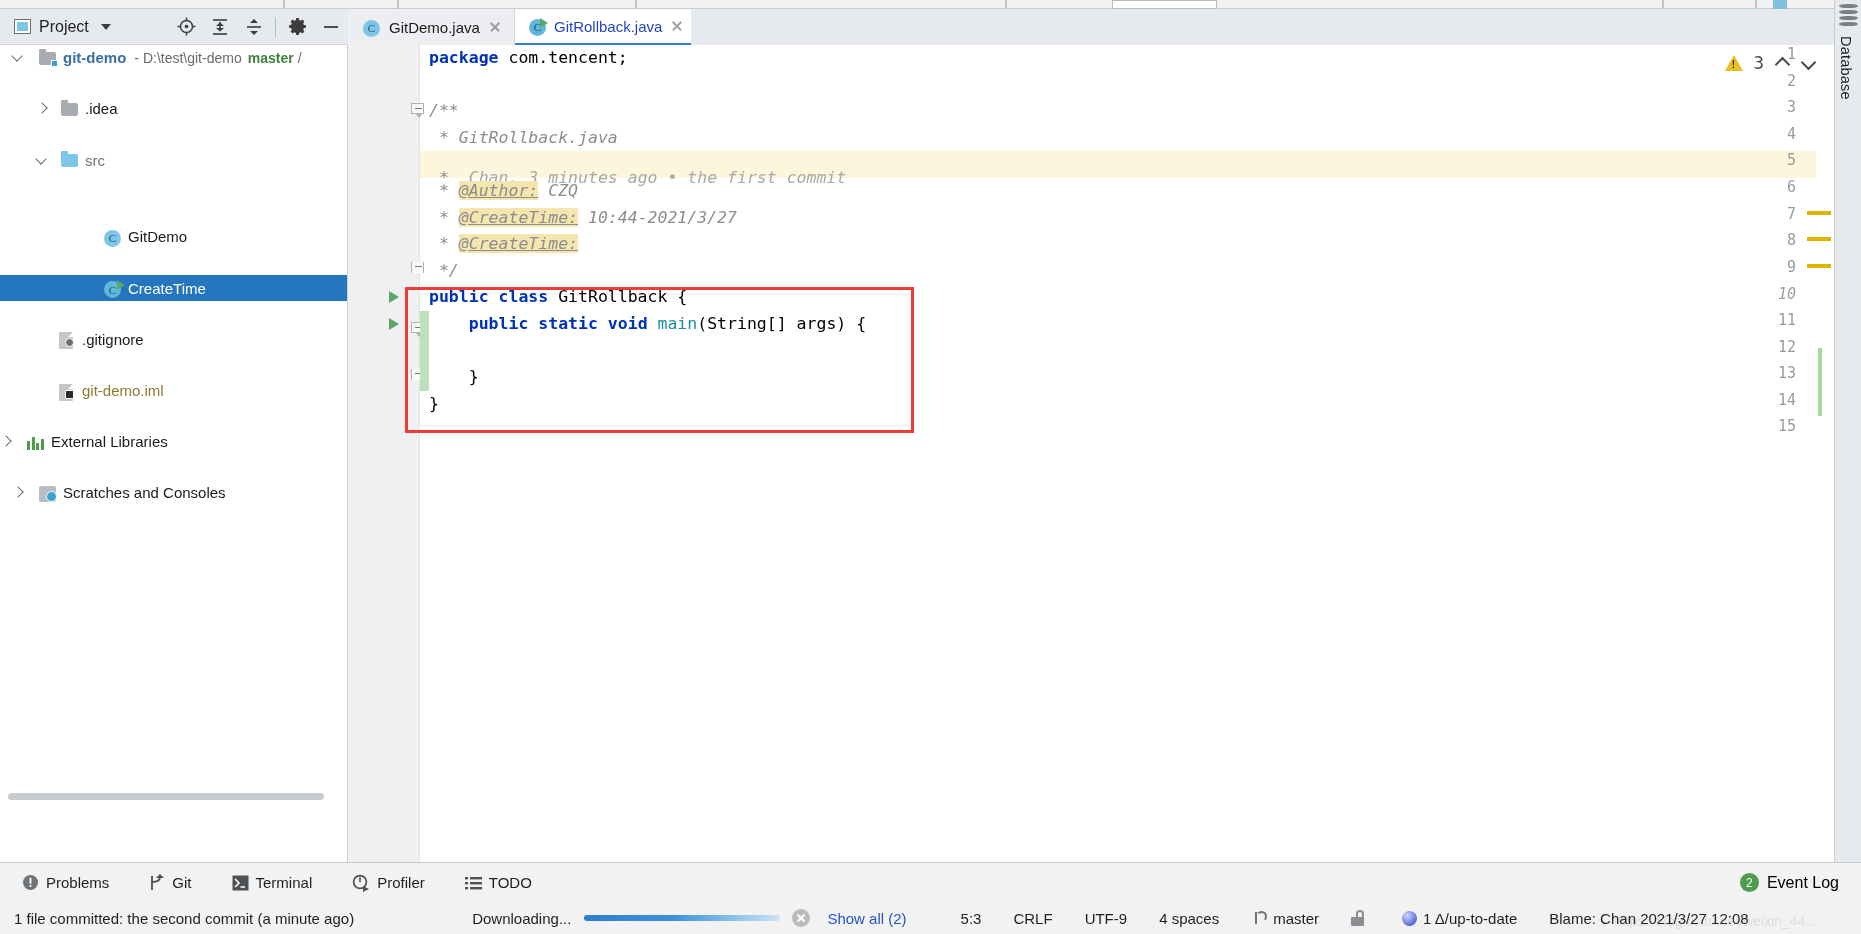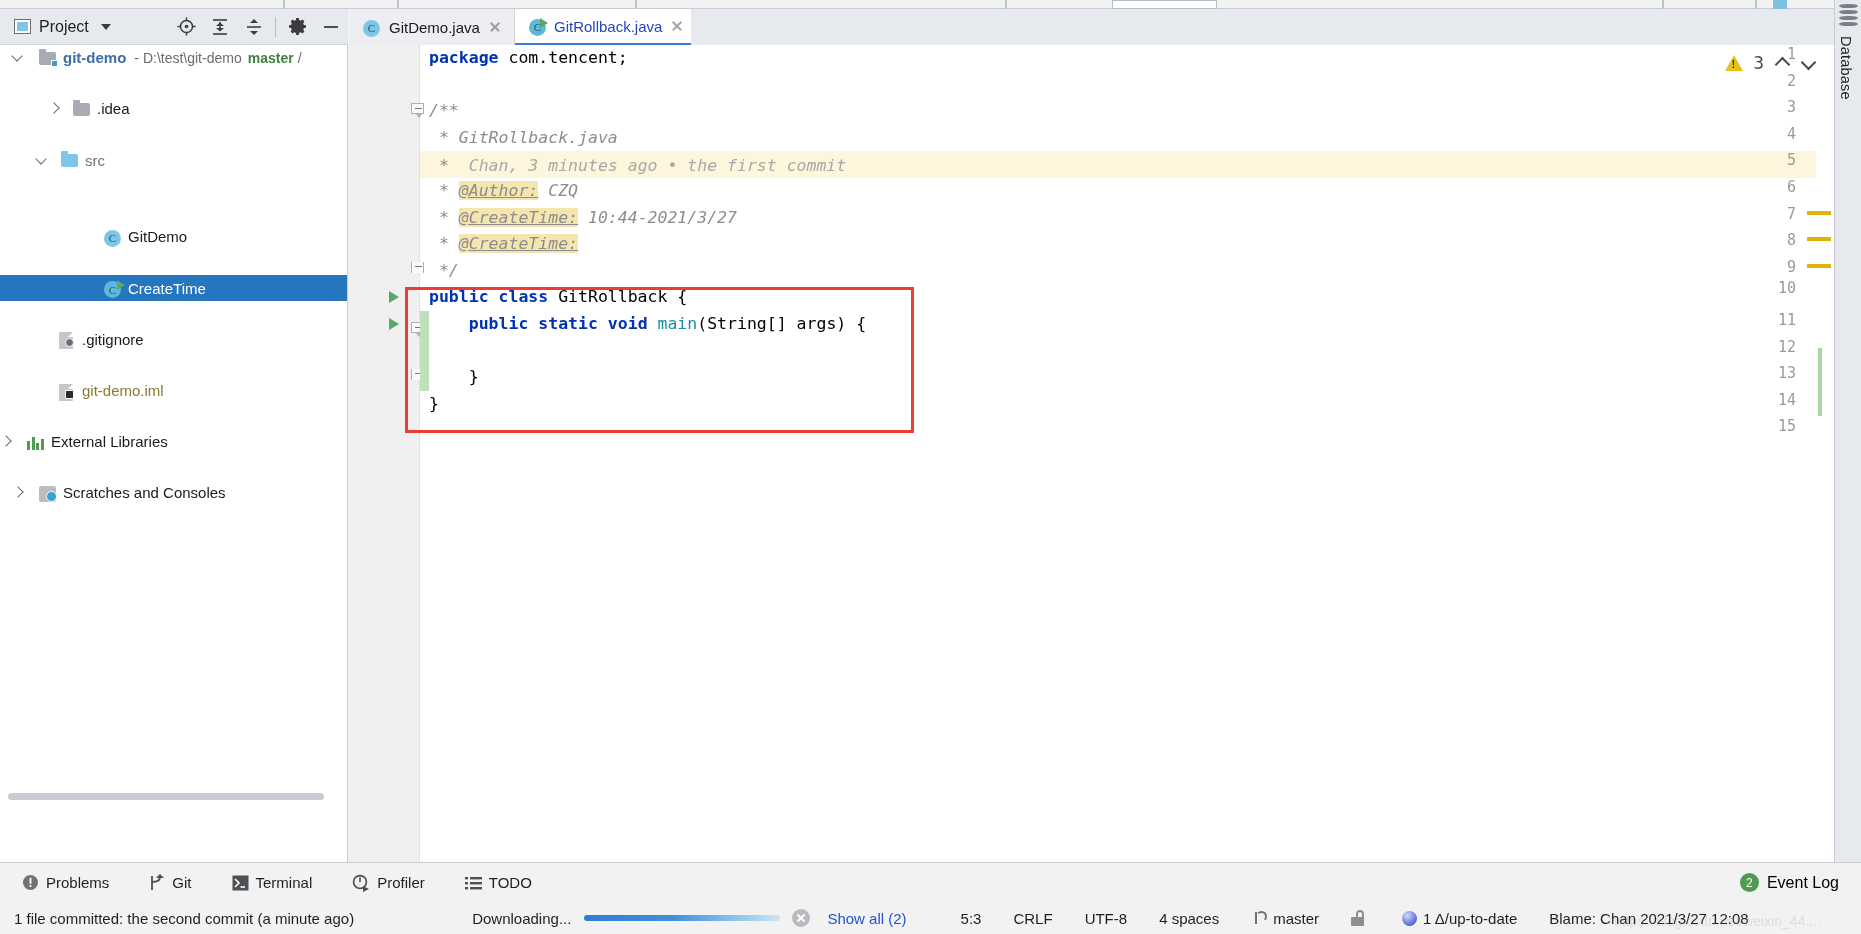--- a/index.html
+++ b/index.html
@@ -258,21 +258,21 @@
       <span class="ficon" style="margin-left:14px;">
         <span class="folder"></span>
           <span class="badge-sq"></span>
       </span>
       <span class="tname bold">git-demo</span>
       <span class="tpath">- D:\test\git-demo</span>
       <span class="tbranch">master</span>
       <span class="tslash">/</span>
     </div>
 
-    <div class="tree-row" style="padding-left:48px;top:25.6px;">
+    <div class="tree-row" style="padding-left:36px;top:25.6px;">
       <span class="arrow"></span>
       <span class="ficon" style="margin-left:12px;">
           <span class="folder"></span>
         </span>
       <span class="tname">.idea</span>
     </div>
 
     <div class="tree-row" style="padding-left:36px;top:51.2px;">
       <span class="arrow open"></span>
       <span class="ficon" style="margin-left:12px;">
@@ -364,21 +364,21 @@
 
     <div class="lineno" style="top:0.0px;">1</div>
     <div class="lineno" style="top:26.6px;">2</div>
     <div class="lineno" style="top:53.2px;">3</div>
     <div class="lineno" style="top:79.8px;">4</div>
     <div class="lineno" style="top:106.4px;">5</div>
     <div class="lineno" style="top:133.0px;">6</div>
     <div class="lineno" style="top:159.6px;">7</div>
     <div class="lineno" style="top:186.2px;">8</div>
     <div class="lineno" style="top:212.8px;">9</div>
-    <div class="lineno" style="top:234px;">10</div>
+    <div class="lineno" style="top:240px;font-style:italic;">10</div>
     <div class="lineno" style="top:266.0px;">11</div>
     <div class="lineno" style="top:292.6px;">12</div>
     <div class="lineno" style="top:319.2px;">13</div>
     <div class="lineno" style="top:345.8px;">14</div>
     <div class="lineno" style="top:372.4px;">15</div>
 
     <div class="run-gutter" style="top:246px;"></div>
     <div class="run-gutter" style="top:272.6px;"></div>
 
     <div class="fold" style="top:58px;">
@@ -396,21 +396,21 @@
       <span class="fbox" style="border-top:none;"></span>
     </div>
 
     <div class="changebar" style="top:266px;height:80px;"></div>
 
     <div class="codearea">
       <div class="cline" style="top:0.0px;"><span class="kw">package </span><span class="plain">com.tencent;</span></div>
       <div class="cline" style="top:26.6px;"></div>
       <div class="cline" style="top:53.2px;"><span class="cmt">/**</span></div>
       <div class="cline" style="top:79.8px;"><span class="cmt"> * GitRollback.java</span></div>
-      <div class="cline" style="top:108px;"><span class="cmt"> *  </span><span class="cmt-blame">Chan, 3 minutes ago • the first commit</span></div>
+      <div class="cline" style="top:120px;"><span class="cmt"> *  </span><span class="cmt-blame">Chan, 3 minutes ago • the first commit</span></div>
       <div class="cline" style="top:133.0px;"><span class="cmt"> * </span><span class="cmt-ann">@Author:</span><span class="cmt"> CZQ</span></div>
       <div class="cline" style="top:159.6px;"><span class="cmt"> * </span><span class="cmt-ann">@CreateTime:</span><span class="cmt"> 10:44-2021/3/27</span></div>
       <div class="cline" style="top:186.2px;"><span class="cmt"> * </span><span class="cmt-ann">@CreateTime:</span></div>
       <div class="cline" style="top:212.8px;"><span class="cmt"> */</span></div>
       <div class="cline" style="top:239.4px;"><span class="kw">public class </span><span class="plain">GitRollback {</span></div>
       <div class="cline" style="top:266.0px;"><span class="plain">    </span><span class="kw">public static void </span><span class="type">main</span><span class="plain">(String[] args) {</span></div>
       <div class="cline" style="top:292.6px;"></div>
       <div class="cline" style="top:319.2px;"><span class="plain">    }</span></div>
       <div class="cline" style="top:345.8px;"><span class="plain">}</span></div>
       <div class="cline" style="top:372.4px;"></div>
@@ -510,21 +510,21 @@
     <span class="sb-item" style="margin-left:100px;">Downloading...</span>
     <span class="sb-item" style="padding:0 4px;">
       <span class="progressbar"></span>
     </span>
     <span class="sb-item" style="padding:0 8px;">
       <span class="x-circle"></span>
     </span>
     <span class="sb-item link-blue">Show all (2)</span>
     <span class="sb-item" style="margin-left:36px;">5:3</span>
     <span class="sb-item" style="margin-left:14px;">CRLF</span>
-    <span class="sb-item" style="margin-left:14px;">UTF-8</span>
+    <span class="sb-item" style="margin-left:14px;">UTF-9</span>
     <span class="sb-item" style="margin-left:14px;">4 spaces</span>
     <span class="sb-item" style="margin-left:16px;">
       <span class="branch-icon"></span>
       <span>master</span>
     </span>
     <span class="sb-item" style="margin-left:14px;">
       <span class="lock-icon">
           <span class="shk"></span>
           <span class="body"></span>
         </span>

